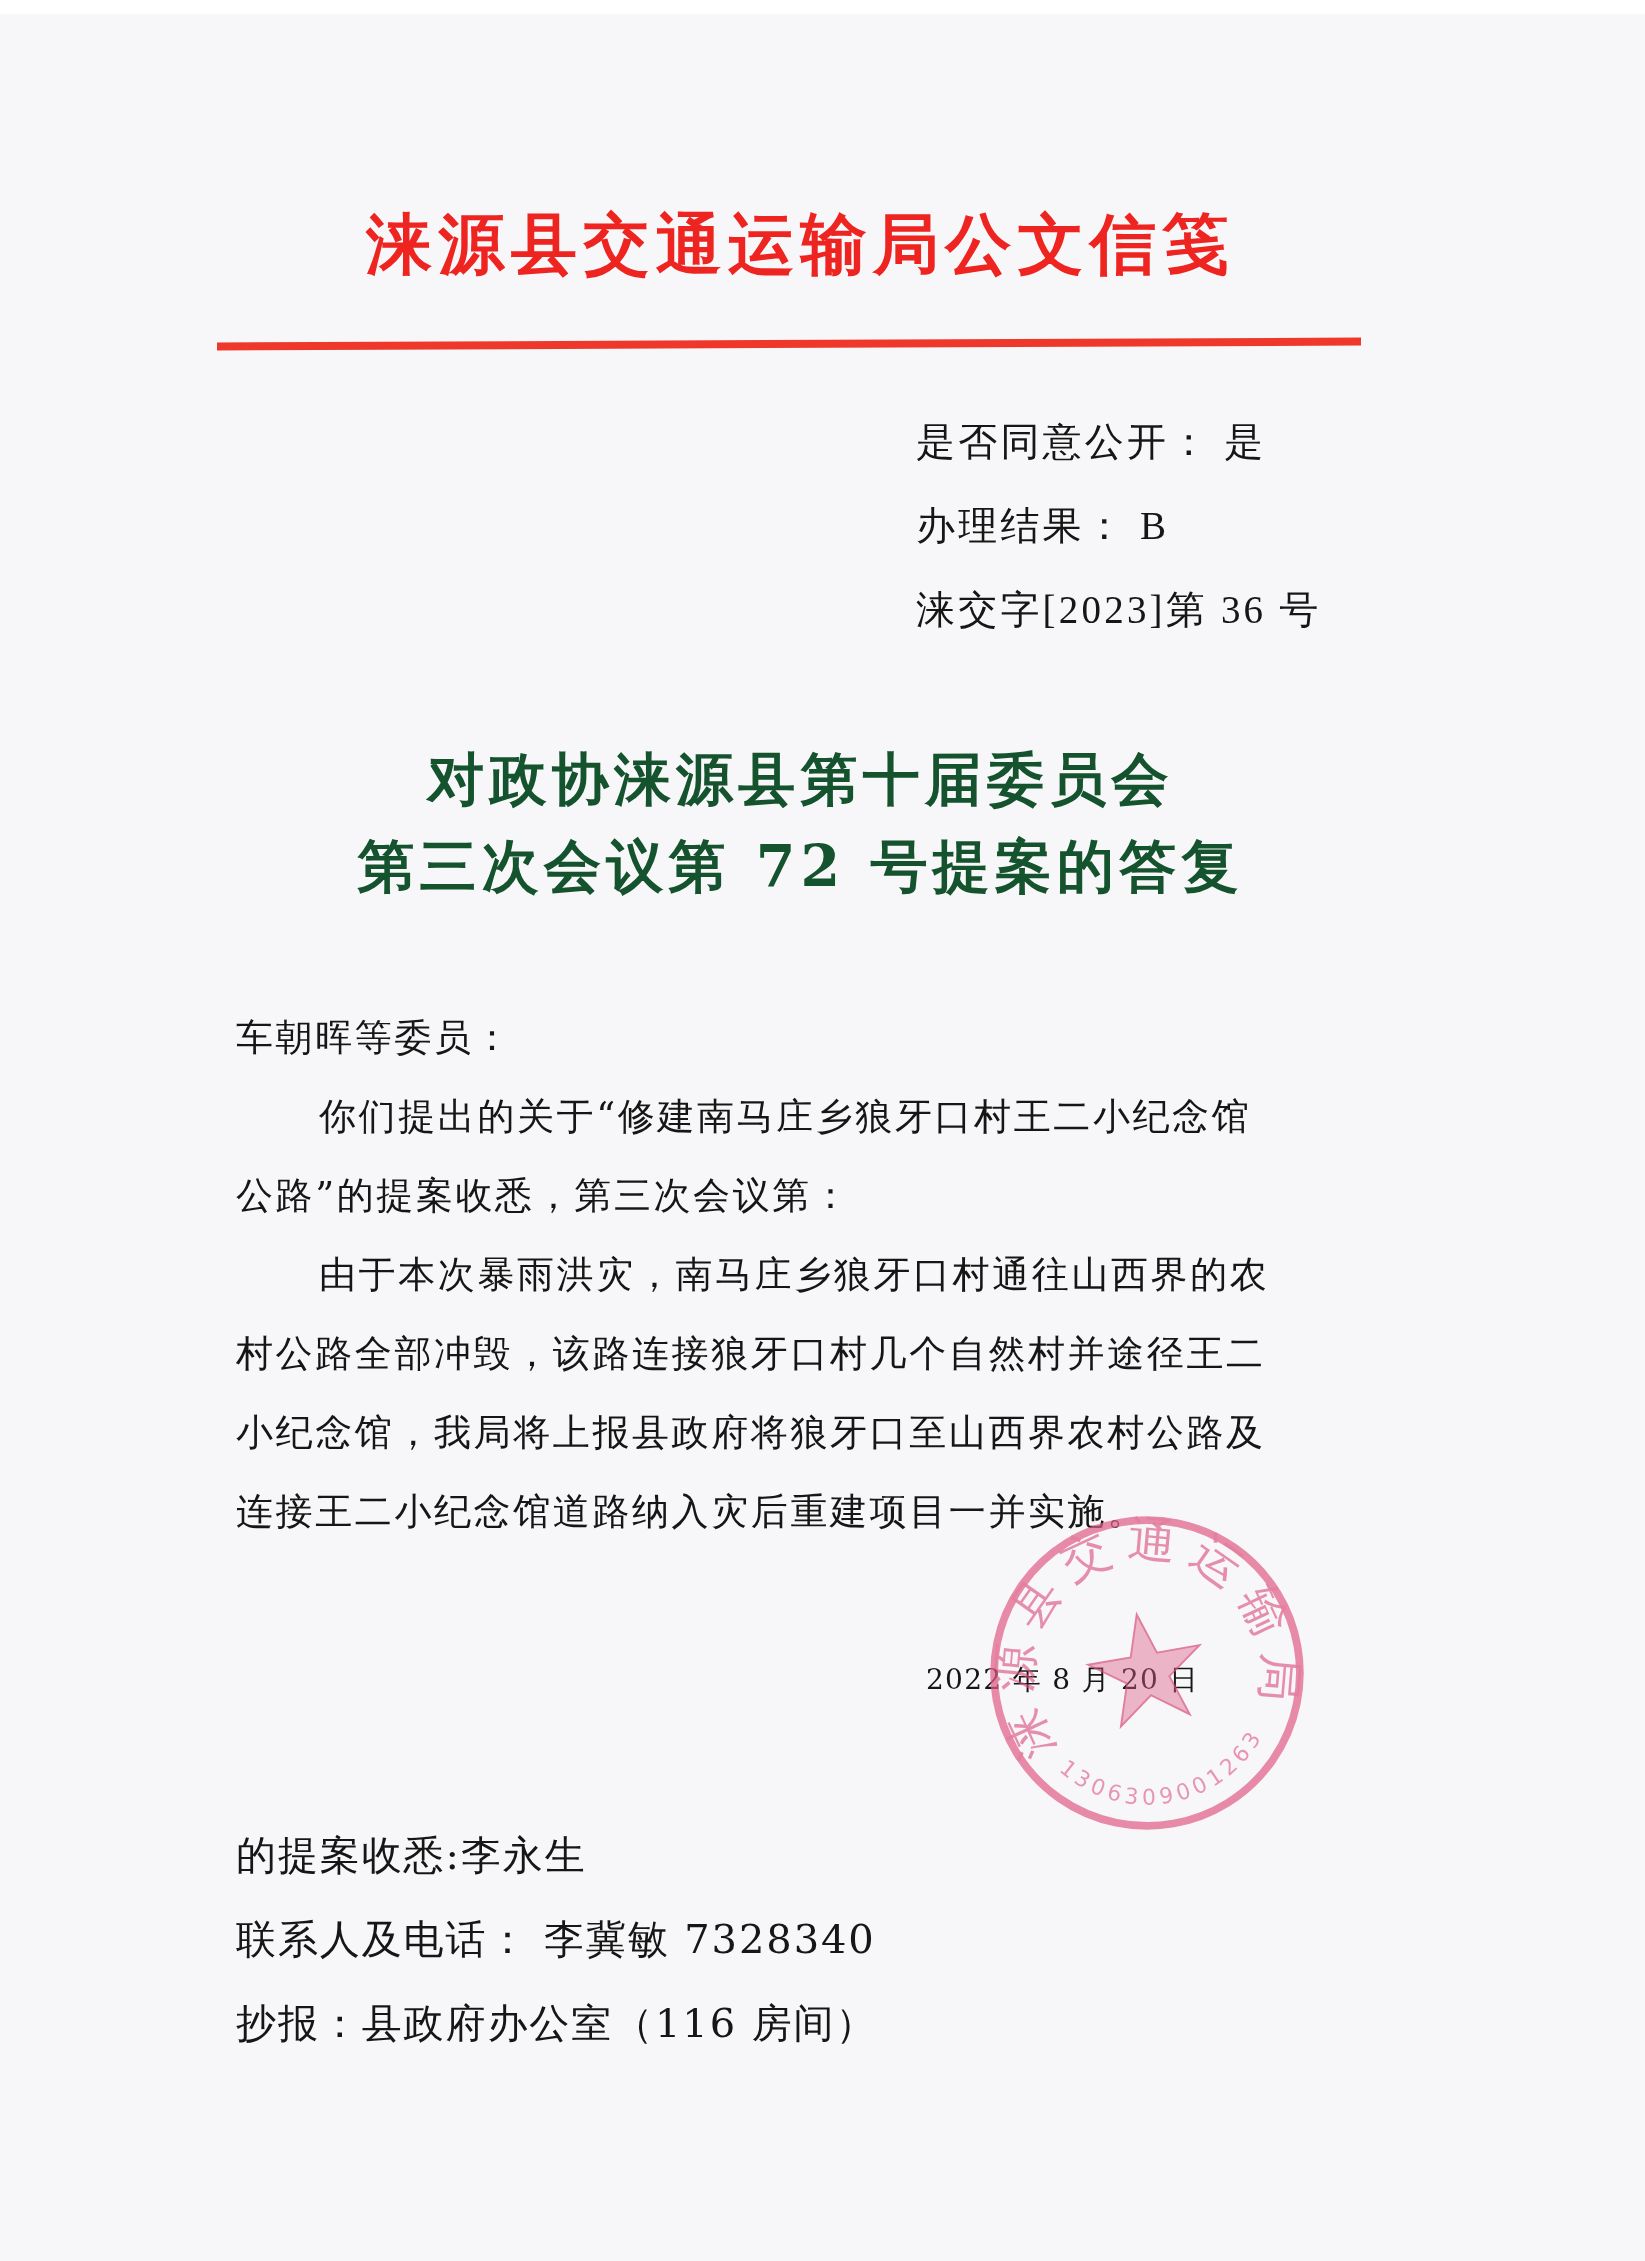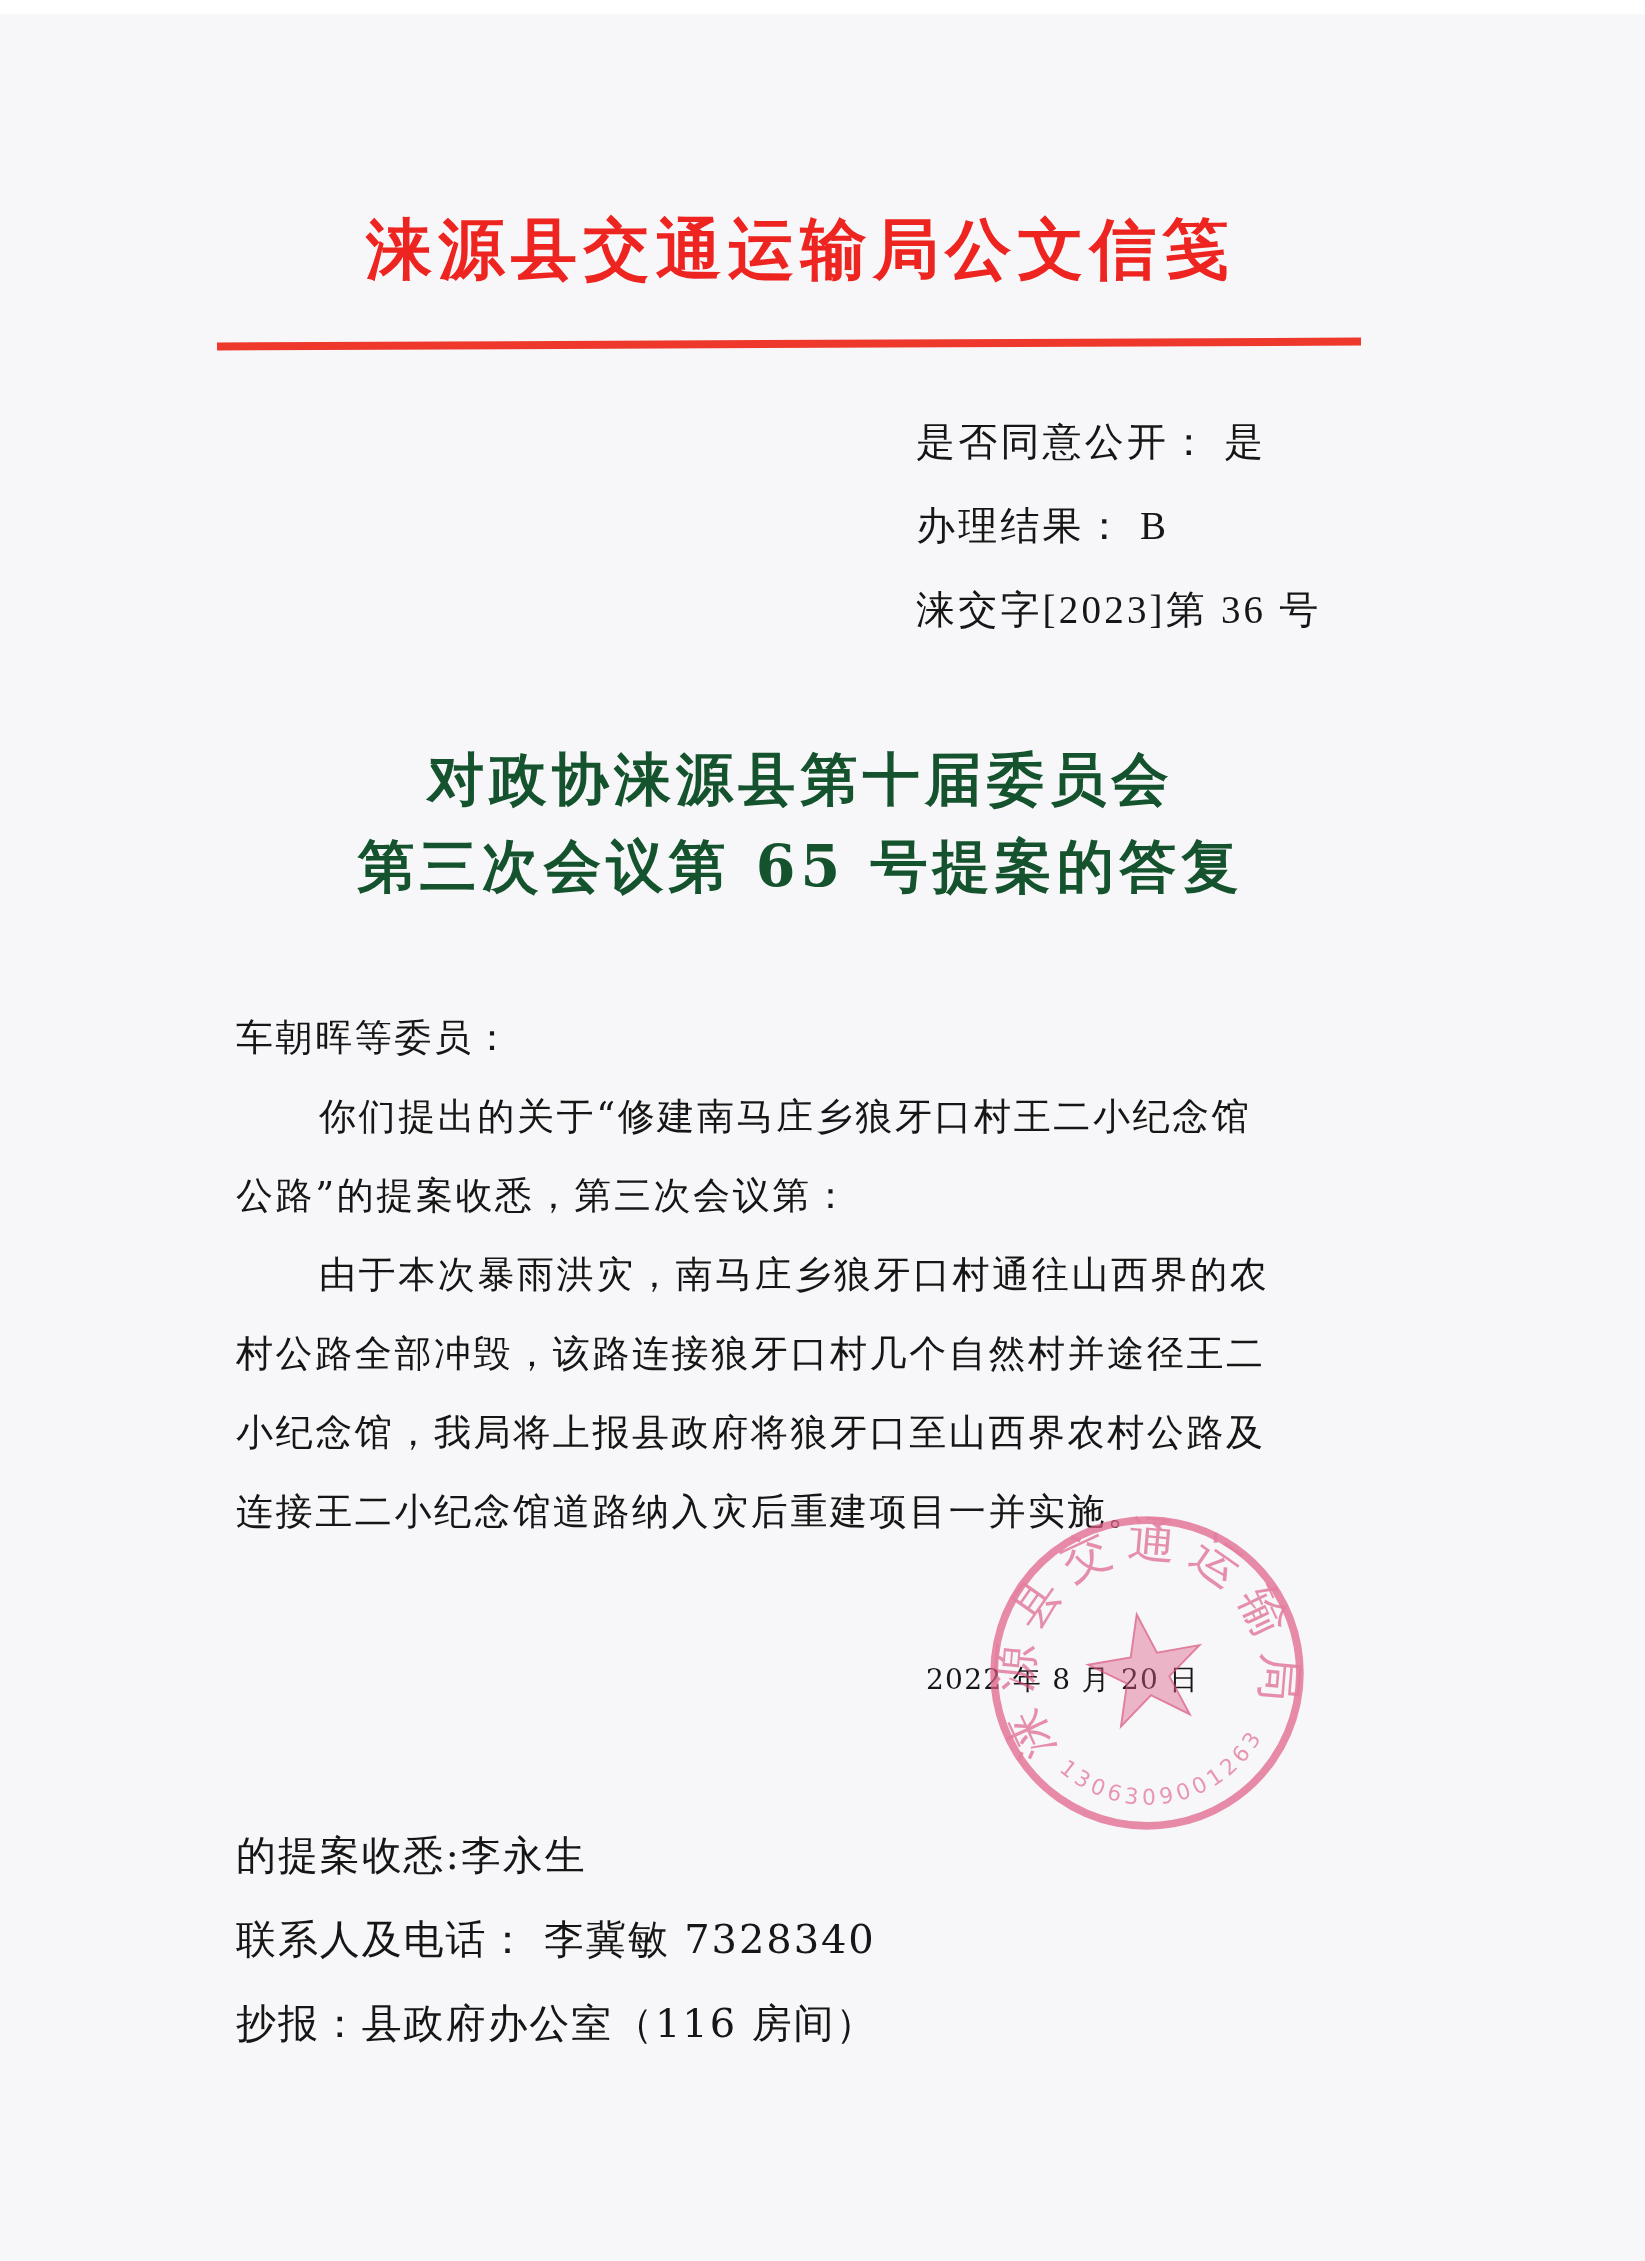--- a/index.html
+++ b/index.html
@@ -12,21 +12,21 @@
     color:#161616;
   }
   .page::before{ 
     content:"";position:absolute;top:0;left:0;width:100%;height:14px;
     background:#ffffff;
   }
 
   .letterhead{
     position:absolute;top:211px;left:217px;width:1167px;
     text-align:center;
-    font-family:Liberation Sans, sans-serif;
+    font-family:Liberation Mono, monospace;
     font-weight:700;
     font-size:66px;line-height:77px;
     letter-spacing:6.4px;
     color:#ee2420;
     white-space:nowrap;
   }
   .rule{
     position:absolute;top:340px;left:217px;width:1144px;height:8.4px;
     background:#ed382b;
     transform:rotate(-0.25deg);
@@ -82,21 +82,21 @@
   <div class="rule"></div>
 
   <div class="meta">
     <div>是否同意公开： 是</div>
     <div>办理结果： B</div>
     <div>涞交字[2023]第 36 号</div>
   </div>
 
   <div class="doc-title">
     <div>对政协涞源县第十届委员会</div>
-    <div>第三次会议第 65 号提案的答复</div>
+    <div>第三次会议第 72 号提案的答复</div>
   </div>
 
   <div class="body-text">
     <div>车朝晖等委员：</div>
     <div class="ind">你们提出的关于“修建南马庄乡狼牙口村王二小纪念馆</div>
     <div>公路”的提案收悉，第三次会议第：</div>
     <div class="ind">由于本次暴雨洪灾，南马庄乡狼牙口村通往山西界的农</div>
     <div>村公路全部冲毁，该路连接狼牙口村几个自然村并途径王二</div>
     <div>小纪念馆，我局将上报县政府将狼牙口至山西界农村公路及</div>
     <div>连接王二小纪念馆道路纳入灾后重建项目一并实施。</div>

